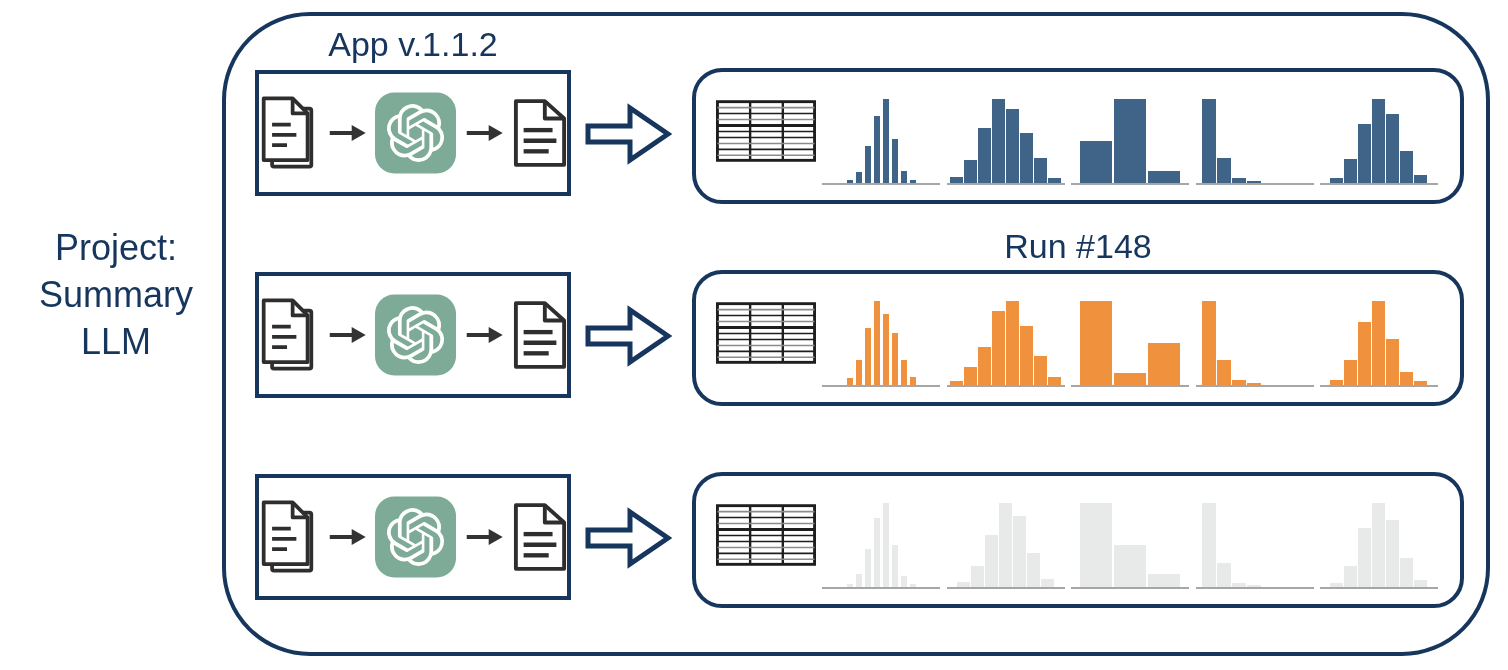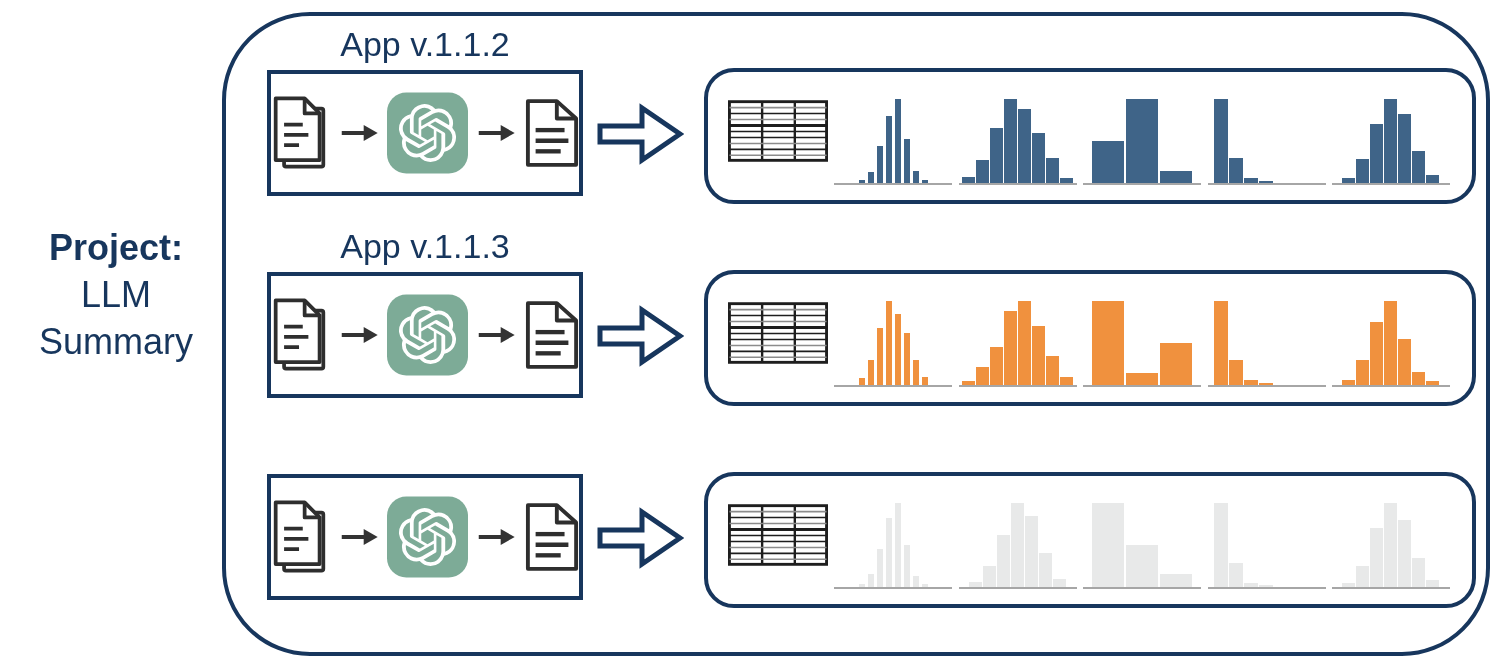--- a/index.html
+++ b/index.html
@@ -5,26 +5,26 @@
   html,body{margin:0;padding:0;background:#fff;}
   body{
     width:1508px;height:670px;position:relative;overflow:hidden;
     font-family:"Liberation Sans","DejaVu Sans",sans-serif;
     color:var(--navy,#17365d);
   }
   .project-label{
     position:absolute;left:12px;top:224px;width:208px;
     text-align:center;font-size:36px;line-height:47px;
   }
-  .project-label .bold{font-weight:bold;}
+  .project-label .bold{font-weight:normal;}
   .outer-box{
     position:absolute;left:222px;top:12px;width:1268px;height:644px;
     border:4.5px solid var(--navy,#17365d);border-radius:88px;box-sizing:border-box;
   }
-  .diagram-row{position:absolute;left:12px;top:0;width:1392px;height:202px;}
+  .diagram-row{position:absolute;left:0;top:0;width:1392px;height:202px;}
   .row-0{top:0px;} .row-1{top:202px;} .row-2{top:404px;}
   .app-label,.run-label{
     position:absolute;top:24px;height:40px;font-size:34px;line-height:40px;text-align:center;
   }
   .app-label{left:255px;width:316px;}
   .run-label{left:692px;width:772px;}
   .app-box{
     position:absolute;left:255px;top:70px;width:316px;height:126px;
     border:4px solid var(--navy,#17365d);box-sizing:border-box;background:#fff;
     display:flex;align-items:center;justify-content:center;gap:9px;
@@ -92,22 +92,22 @@
       <line x1="1.5" y1="38.7" x2="102.5" y2="38.7" stroke="#1e1e1e" stroke-width="1.6"></line>
       <line x1="1.5" y1="44.9" x2="102.5" y2="44.9" stroke="#8c8c8c" stroke-width="1.6"></line>
       <line x1="1.5" y1="51.1" x2="102.5" y2="51.1" stroke="#1e1e1e" stroke-width="1.6"></line>
       <line x1="1.5" y1="57.3" x2="102.5" y2="57.3" stroke="#8c8c8c" stroke-width="1.6"></line>
     </symbol>
   </defs>
 </svg>
 
 <div class="project-label">
   <div class="bold">Project:</div>
+  <div>Summary</div>
   <div>LLM</div>
-  <div>Summary</div>
 </div>
 
 <div class="outer-box"></div>
 
 <div id="rows-host">
   <div class="diagram-row row-0">
     <div class="app-label">App v.1.1.2</div>
     <div class="app-box">
       <svg class="doc-stack-icon">
           <use href="#sym-doc-stack"></use>
@@ -184,41 +184,41 @@
             <div class="bar" style="width: 13px; height: 69px; background: rgb(63, 100, 136);"></div>
             <div class="bar" style="width: 13px; height: 32px; background: rgb(63, 100, 136);"></div>
             <div class="bar" style="width: 13px; height: 8px; background: rgb(63, 100, 136);"></div>
           </div>
           <div class="baseline" style="background: rgb(166, 166, 166);"></div>
         </div>
       </div>
   </div>
 
   <div class="diagram-row row-1">
-    <div class="app-label">App v.1.1.3</div>
     <div class="app-box">
       <svg class="doc-stack-icon">
           <use href="#sym-doc-stack"></use>
         </svg>
       <svg class="mini-arrow">
           <use href="#sym-mini-arrow"></use>
         </svg>
       <svg class="openai-logo">
           <use href="#sym-openai"></use>
         </svg>
       <svg class="mini-arrow">
           <use href="#sym-mini-arrow"></use>
         </svg>
       <svg class="doc-icon">
           <use href="#sym-doc"></use>
         </svg>
     </div>
     <svg class="flow-arrow">
         <use href="#sym-flow-arrow"></use>
       </svg>
+    <div class="run-label">Run #148</div>
     <div class="run-box">
       <svg class="table-icon">
           <use href="#sym-table"></use>
         </svg>
     <div class="hist">
           <div class="bars" style="justify-content: center; gap: 3px;">
             <div class="bar" style="width: 6px; height: 7px; background: rgb(240, 145, 62);"></div>
             <div class="bar" style="width: 6px; height: 25px; background: rgb(240, 145, 62);"></div>
             <div class="bar" style="width: 6px; height: 57px; background: rgb(240, 145, 62);"></div>
             <div class="bar" style="width: 6px; height: 84px; background: rgb(240, 145, 62);"></div>

